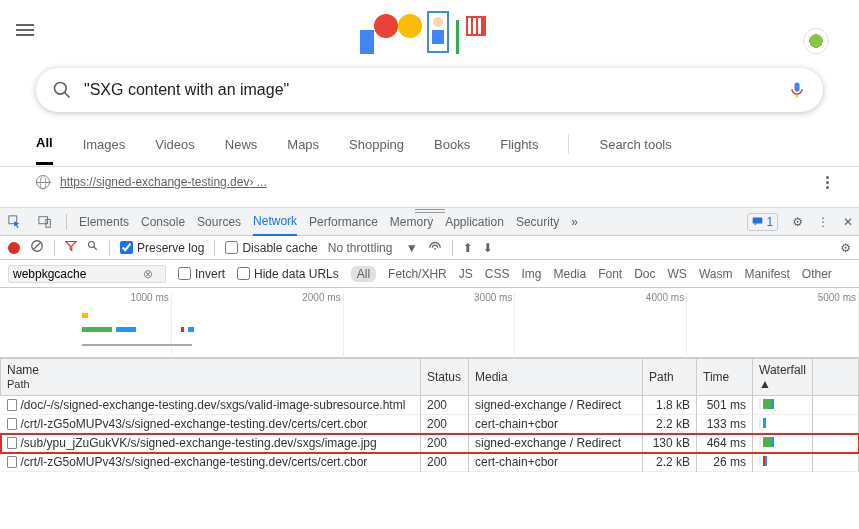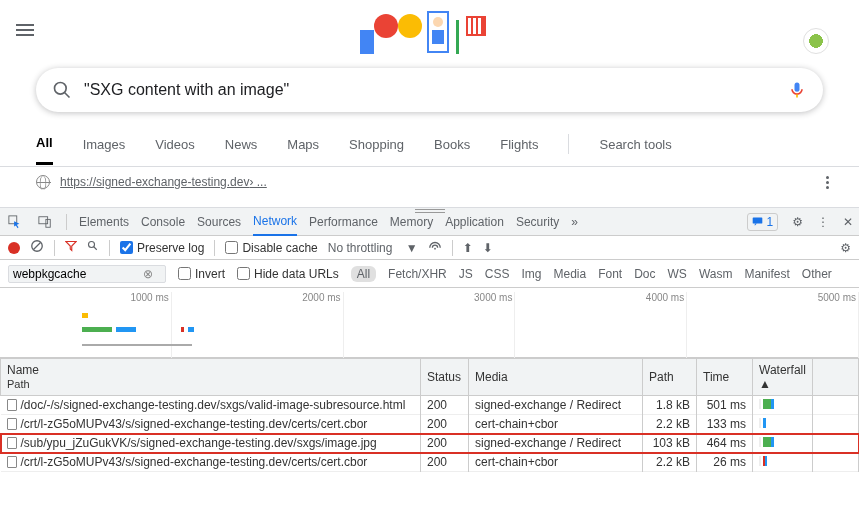--- a/index.html
+++ b/index.html
@@ -314,21 +314,21 @@
           </tr>
           <tr class="hl">
     <td class="col-name">
               <div class="path-cell">
                 <span class="file-icon"></span>
                 <span>/sub/ypu_jZuGukVK/s/signed-exchange-testing.dev/sxgs/image.jpg</span>
               </div>
             </td>
     <td class="col-status">200</td>
     <td class="col-type">signed-exchange / Redirect</td>
-    <td class="col-size">103 kB</td>
+    <td class="col-size">130 kB</td>
     <td class="col-time">464 ms</td>
     <td class="col-wf"><span style="background:#eee;display:inline-block;width:2px;height:10px;margin-right:2px"></span><span class="wf-bar" style="background:#4caf50;width:8px"></span><span class="wf-bar" style="background:#2196f3;width:3px"></span></td>
     <td></td>
           </tr>
           <tr>
     <td class="col-name">
               <div class="path-cell">
                 <span class="file-icon"></span>
                 <span>/crt/l-zG5oMUPv43/s/signed-exchange-testing.dev/certs/cert.cbor</span>
               </div>

